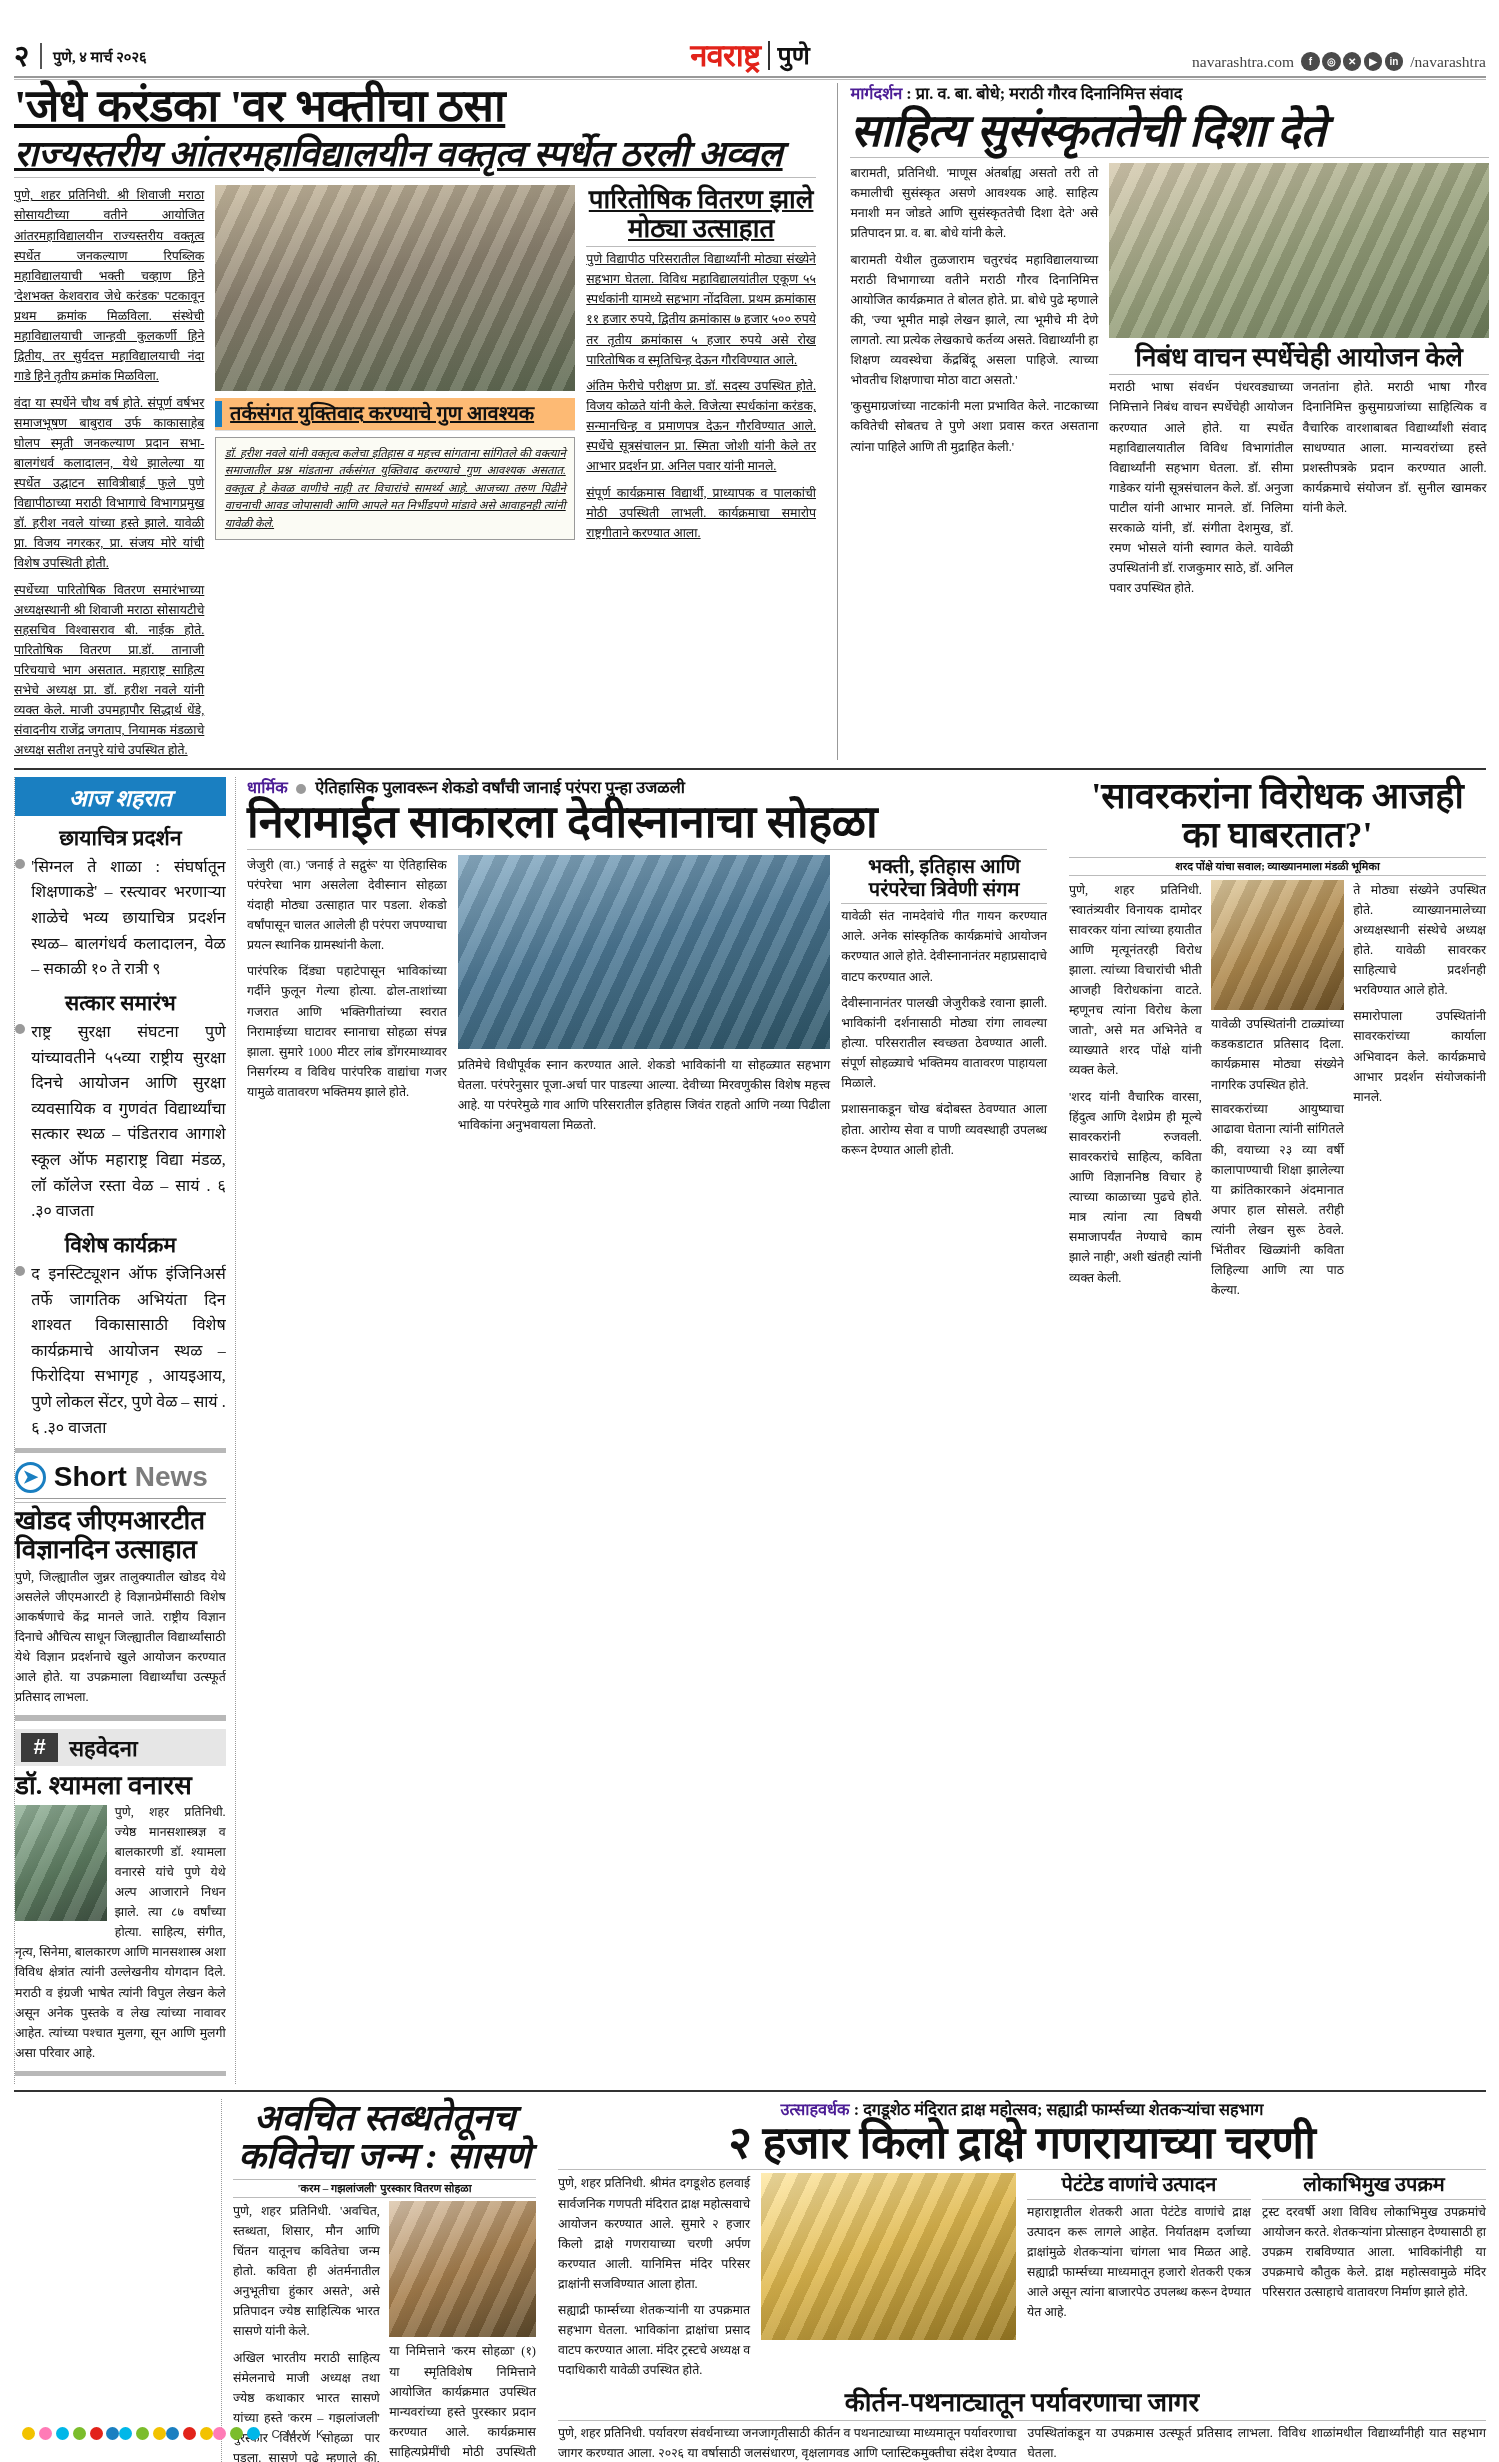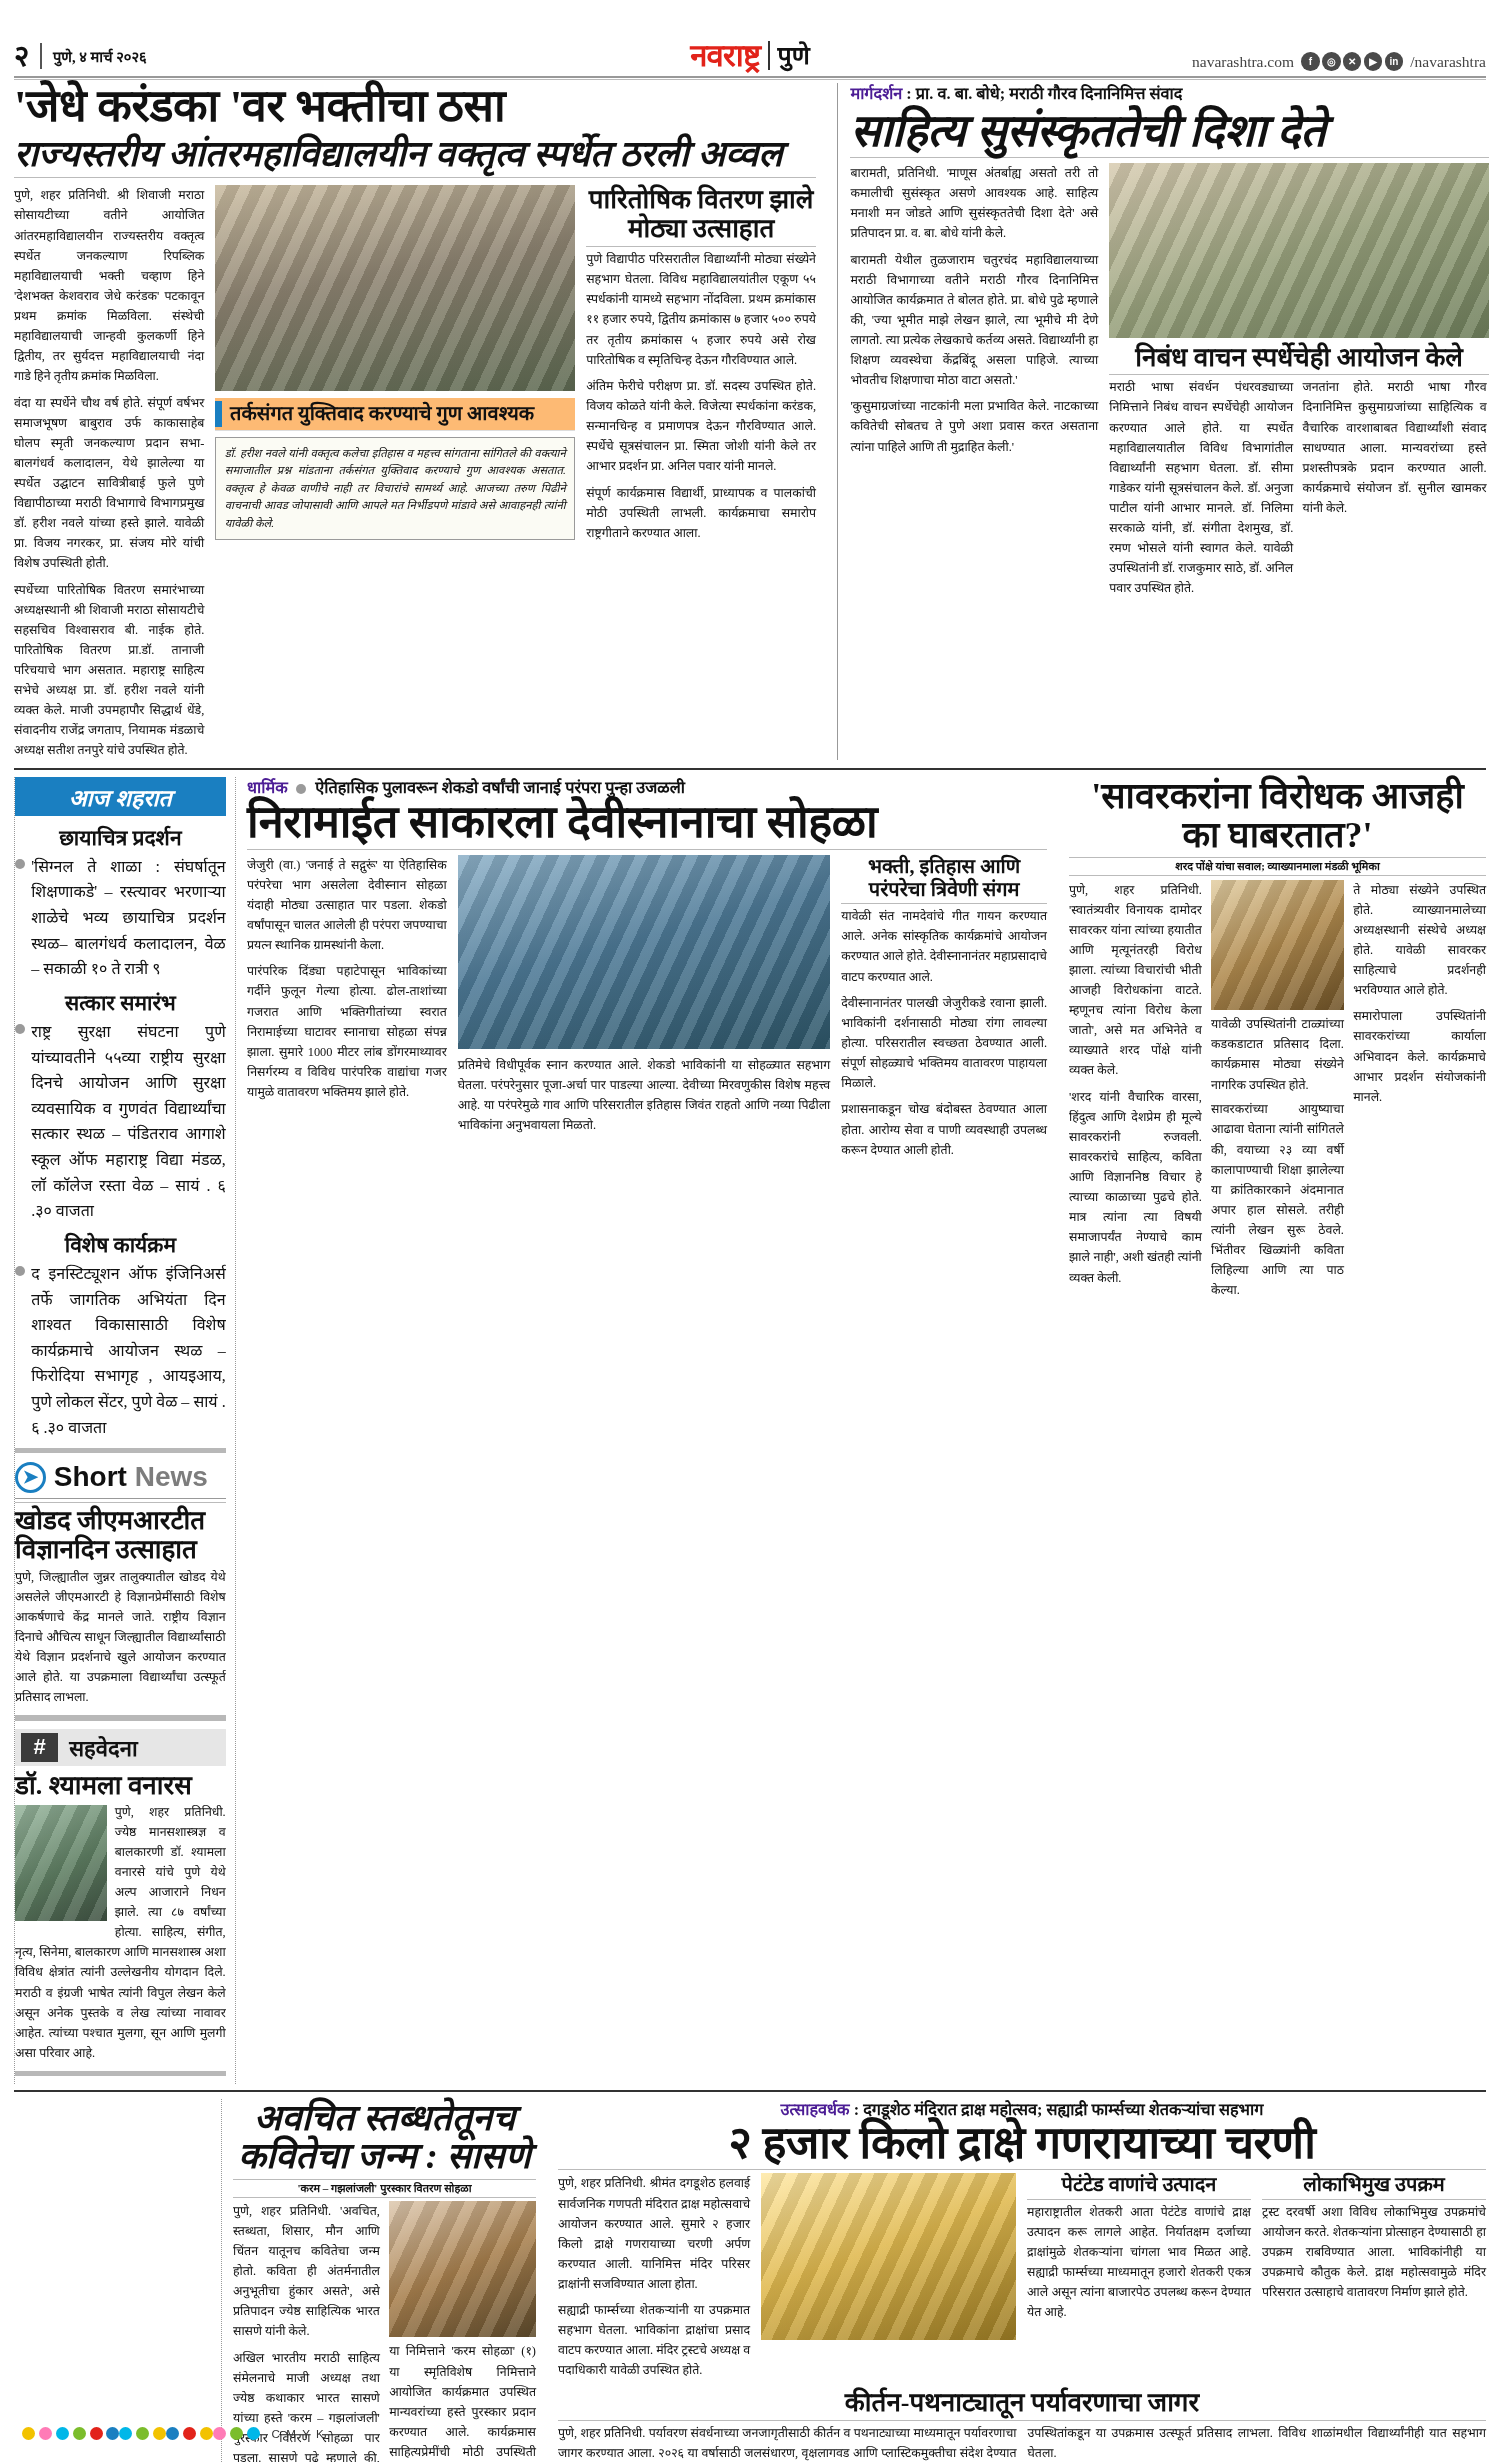--- a/index.html
+++ b/index.html
@@ -47,21 +47,21 @@
     background: repeating-linear-gradient(115deg, rgba(255,255,255,.12) 0 11px, rgba(0,0,0,.1) 11px 23px); }
   .vline { border-left: 0.8px dotted #999; }
   .hr-grey { height: 5.4px; background: #b8b8b8; margin: 7.8px 0; }
   .hr-dark { height: 2.3px; background: #333; margin: 6.2px 0; }
 
   
   .row { display: flex; }
 
   
   .top { display: flex; gap: 0; margin-top: 3.1px; }
-  .top-left { width: 824px; padding-right: 21px; border-right: 0.8px solid #999; }
+  .top-left { width: 824px; padding-right: 21px; border-right: 0.8px solid #999; text-decoration: underline; }
   .top-right { width: 651px; padding-left: 12.4px; }
   .tl-cols { display: flex; gap: 11px; margin-top: 7.8px; }
   .tl-c1 { width: 193px; }
   .tl-c2 { width: 365px; }
   .tl-c3 { width: 233px; }
   .boxq { border: 0.8px solid #9a9a9a; background: #fbfbf4; padding: 7px 8.5px; margin-top: 6.2px;
           font-size: 11.3px; line-height: 1.55; text-align: justify; font-style: italic; }
   .blue-bar-head { display:flex; align-items:center; gap:7.8px; background:#fdba74; border-bottom:0.8px solid #ddd; padding:3.1px 0; }
   .blue-tick { width: 7px; height: 26px; background: #1a7fc1; }
 

